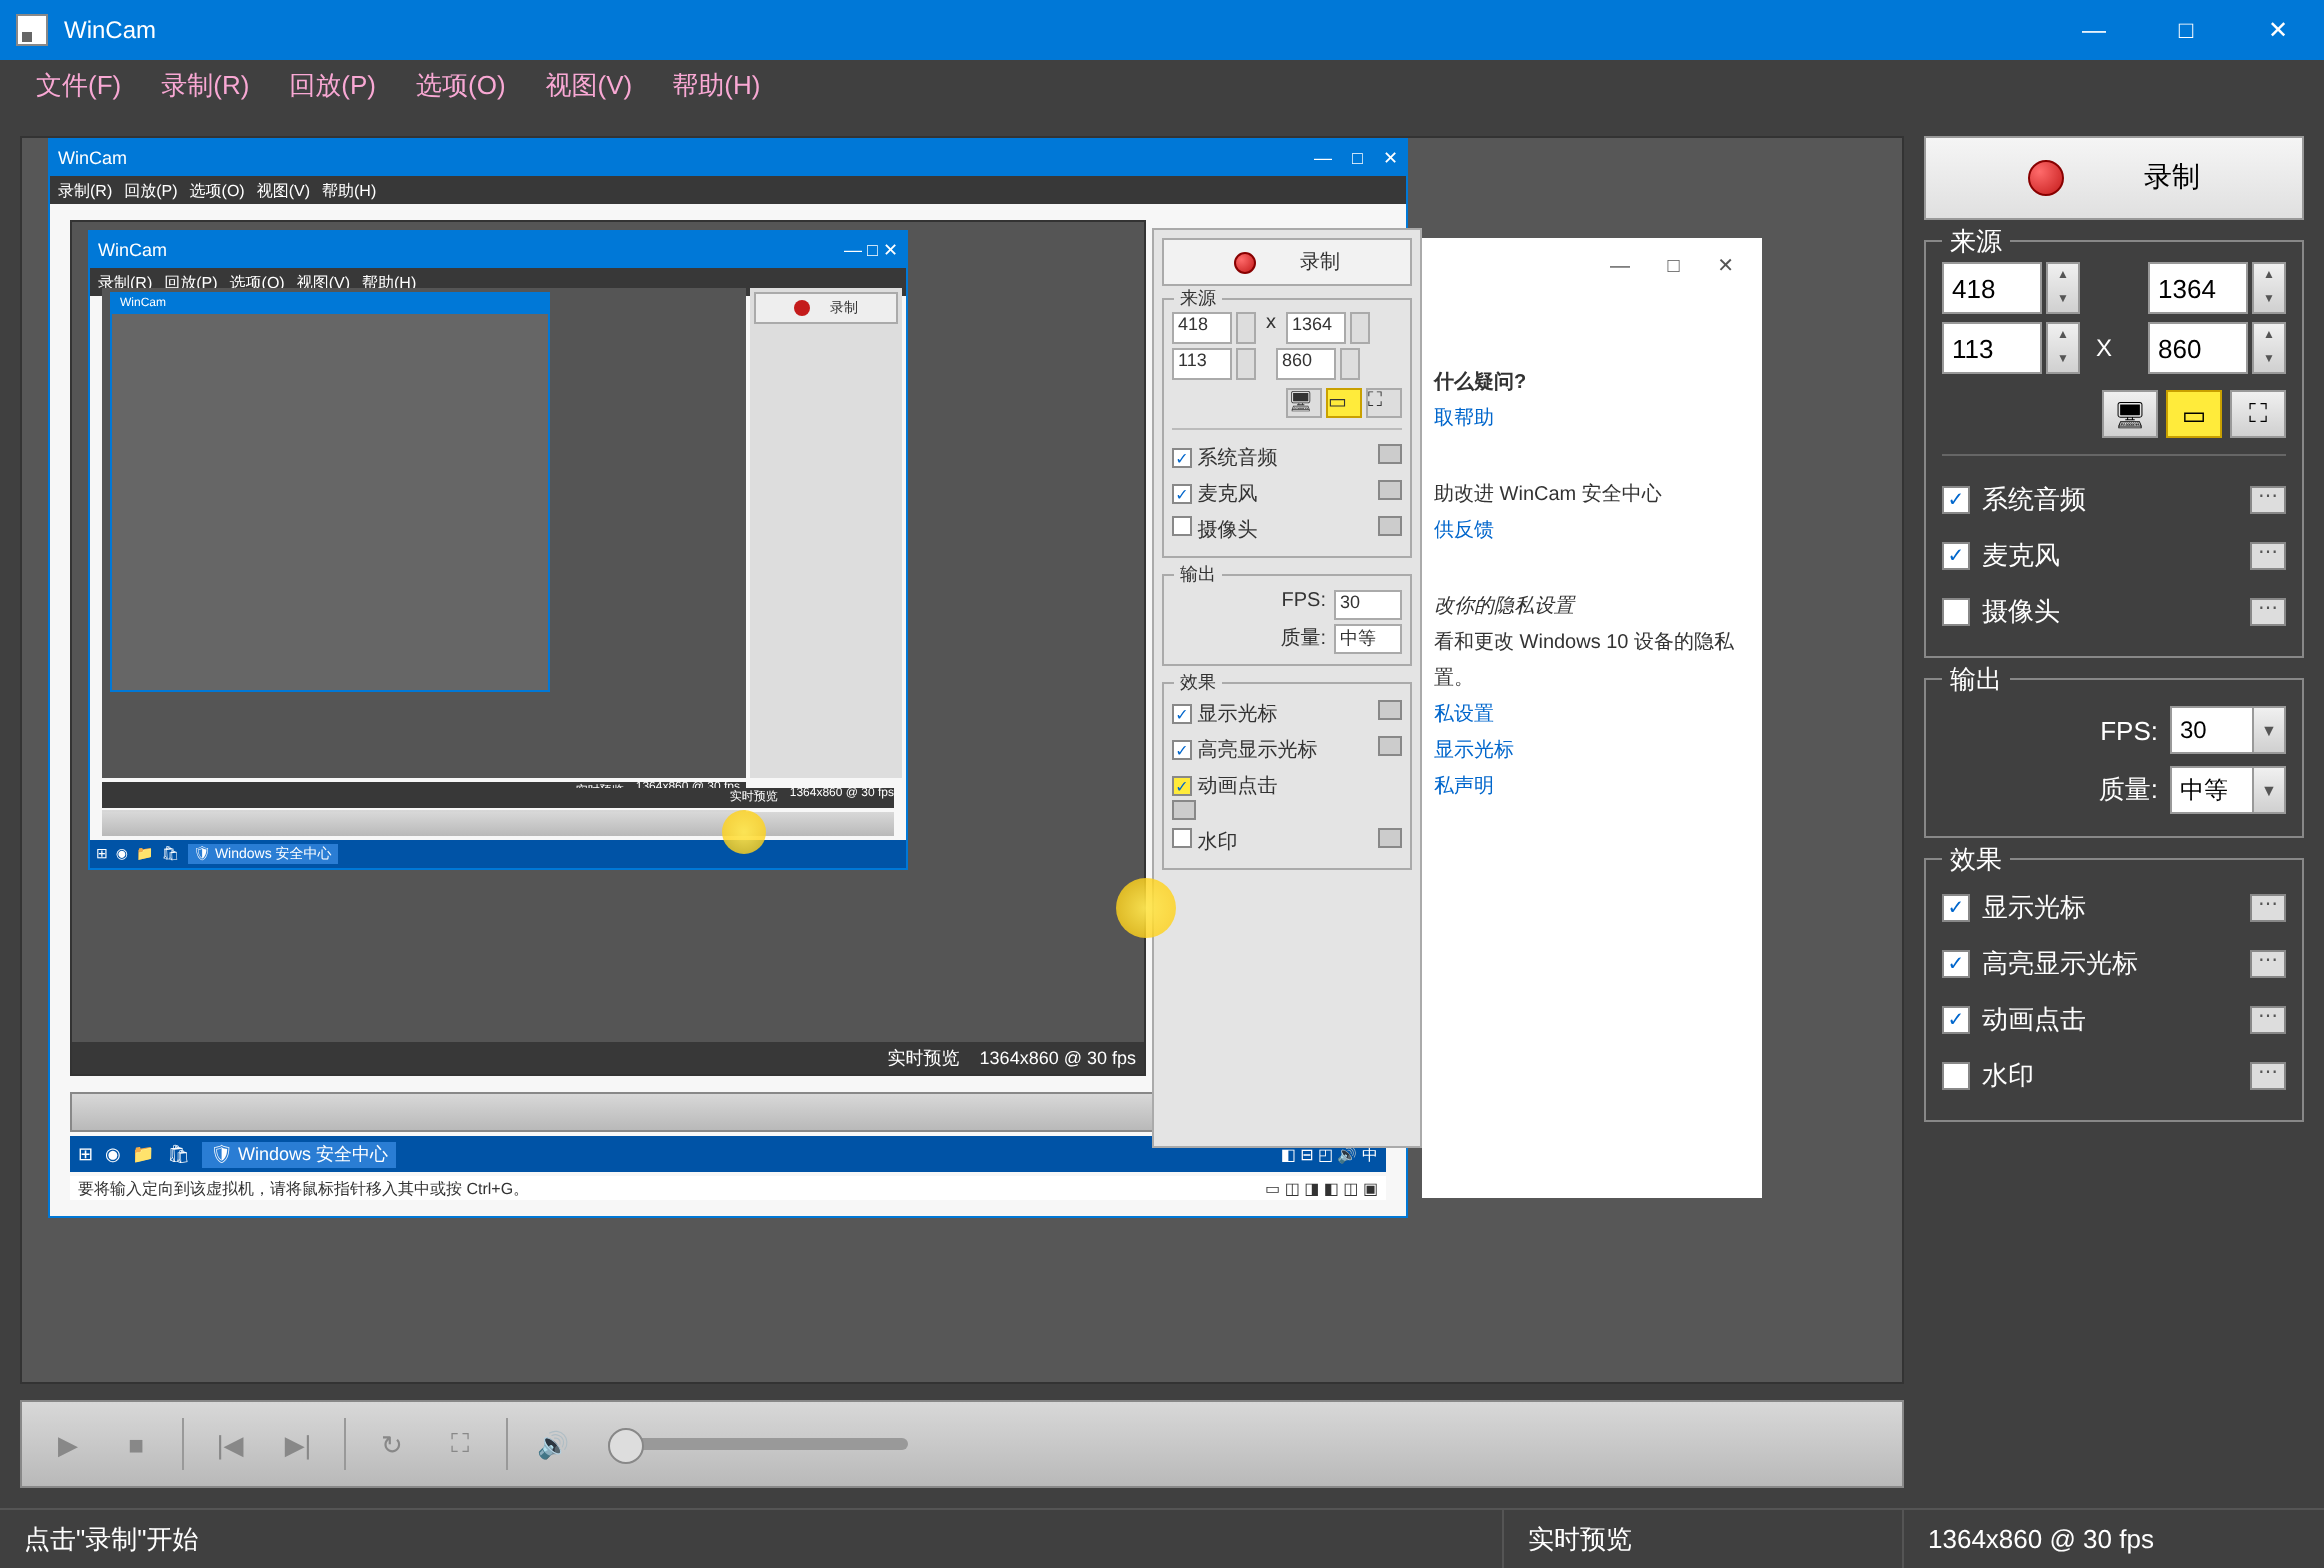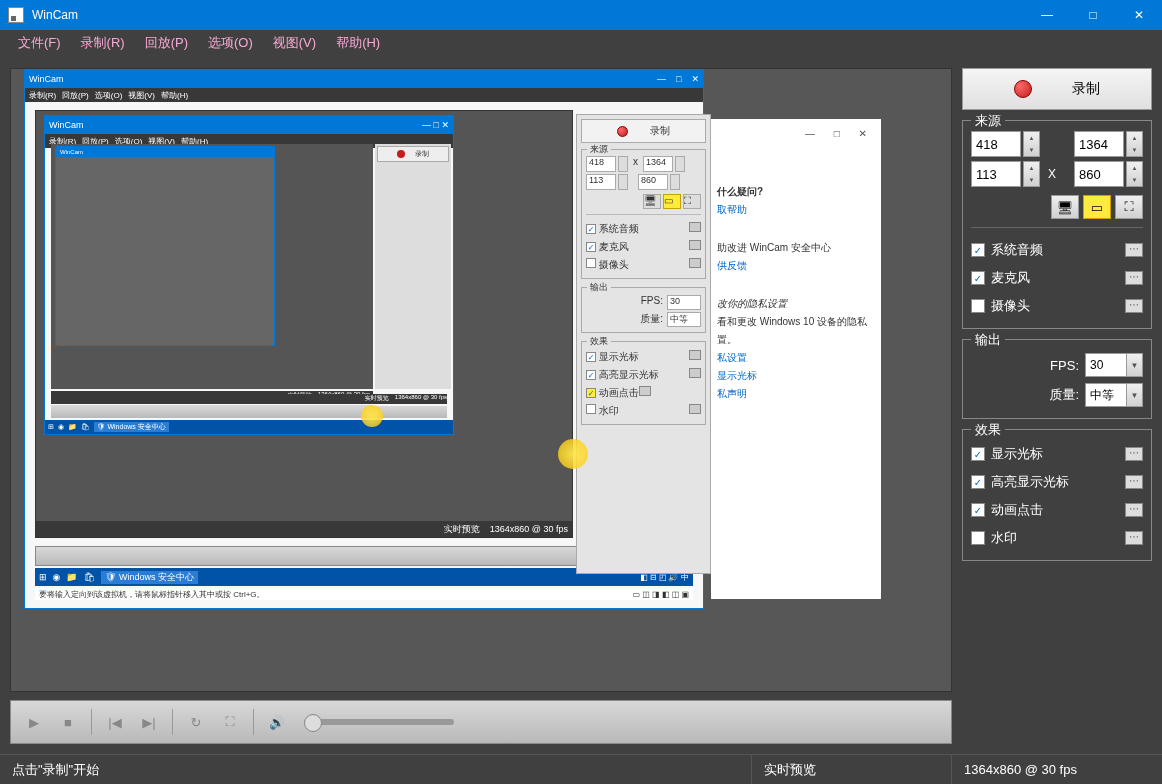--- a/index.html
+++ b/index.html
@@ -247,21 +247,21 @@
         <div style="border:1px solid #aaa; margin-top:8px; padding:6px 4px 4px; position:relative;">
           <span style="position:absolute;top:-7px;left:5px;background:#e4e4e4;padding:0 3px;font-size:9px;">效果</span>
           <div style="display:flex;justify-content:space-between;padding:2px 0;">
               <span><span style="display:inline-block;width:10px;height:10px;background:white;border:1px solid #888;color:#0066cc;font-size:8px;text-align:center;line-height:9px;">✓</span> <span>显示光标</span></span>
               <span style="width:12px;height:10px;background:#ccc;border:1px solid #888;"></span>
             </div>
           <div style="display:flex;justify-content:space-between;padding:2px 0;">
               <span><span style="display:inline-block;width:10px;height:10px;background:white;border:1px solid #888;color:#0066cc;font-size:8px;text-align:center;line-height:9px;">✓</span> <span>高亮显示光标</span></span>
               <span style="width:12px;height:10px;background:#ccc;border:1px solid #888;"></span>
             </div>
-          <div style="display:flex;justify-content:flex-start;padding:2px 0;">
+          <div style="display:flex;justify-content:space-between;padding:2px 0;flex-direction:column;">
               <span><span style="display:inline-block;width:10px;height:10px;background:#ffeb3b;border:1px solid #888;color:#0066cc;font-size:8px;text-align:center;line-height:9px;">✓</span> <span>动画点击</span></span>
               <span style="width:12px;height:10px;background:#ccc;border:1px solid #888;"></span>
             </div>
           <div style="display:flex;justify-content:space-between;padding:2px 0;">
               <span><span style="display:inline-block;width:10px;height:10px;background:white;border:1px solid #888;"></span> <span>水印</span></span>
               <span style="width:12px;height:10px;background:#ccc;border:1px solid #888;"></span>
             </div>
         </div>
       </div>
 

